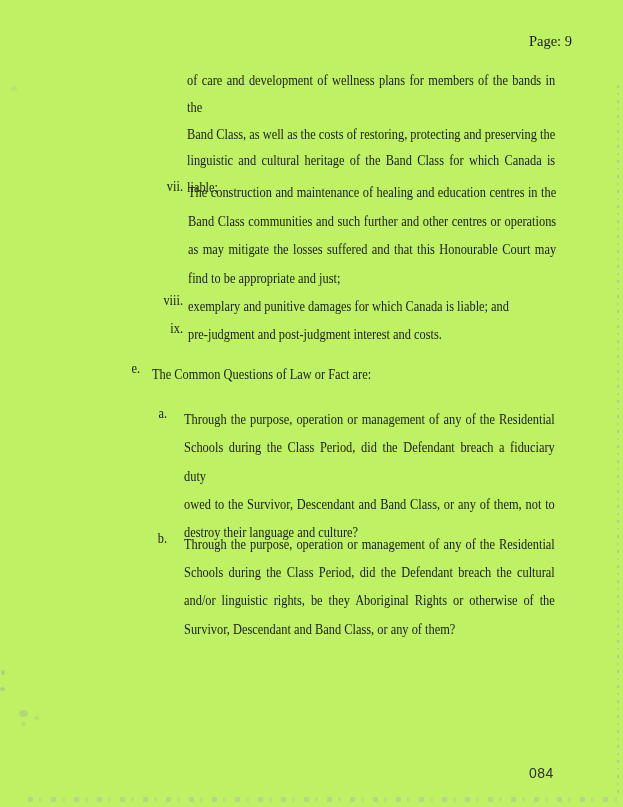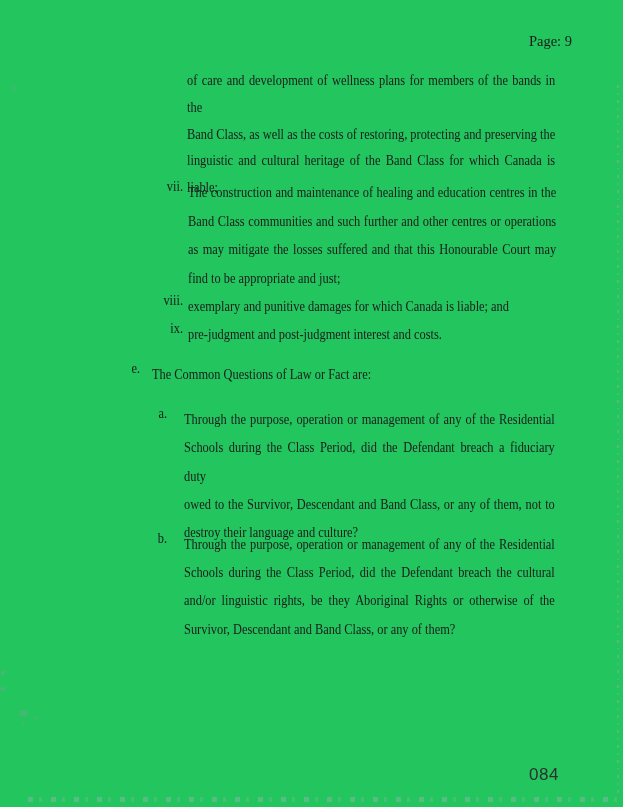--- a/index.html
+++ b/index.html
@@ -1,19 +1,19 @@
 <!DOCTYPE html>
 <html><head>
 <meta charset="utf-8">
 <style>
   * { margin:0; padding:0; box-sizing:border-box; }
   html,body { background:#ffffff; }
   .page {
     position:relative; width:623px; height:807px;
-    background:#22c55e; overflow:hidden;
+    background:#bef264; overflow:hidden;
     font-family:"Liberation Serif","DejaVu Serif",serif;
     color:#1b1b1b;
     text-decoration:underline;
   }
   .abs { position:absolute; }
   
   .textcol {
     font-size:14px;
     transform:scaleX(0.885);
     transform-origin:0 0;
@@ -22,21 +22,21 @@
   .tline { text-align:justify; text-align-last:justify; text-justify:inter-word; }
   .tline.last { text-align-last:left; }
   .marker {
     font-size:14px; text-align:right;
     transform:scaleX(0.885); transform-origin:100% 0;
     color:#1b1b1b;
   }
   .pagenum { font-size:14.5px; text-align:right; color:#1c1c1c; }
   .stamp {
     font-family:"Liberation Sans","DejaVu Sans",sans-serif;
-    font-size:17px; letter-spacing:0.5px; color:#2f2f2f;
+    font-size:14px; letter-spacing:0.5px; color:#2f2f2f;
   }
   .nowrap { white-space:nowrap; }
   
   .edge-dots {
     left:617px; top:85px; width:2px; height:712px;
     background:repeating-linear-gradient(to bottom,
       rgba(160,165,175,.45) 0 3px, transparent 3px 8px,
       rgba(160,165,175,.3) 8px 10px, transparent 10px 15px);
   }
   .bottom-band {

